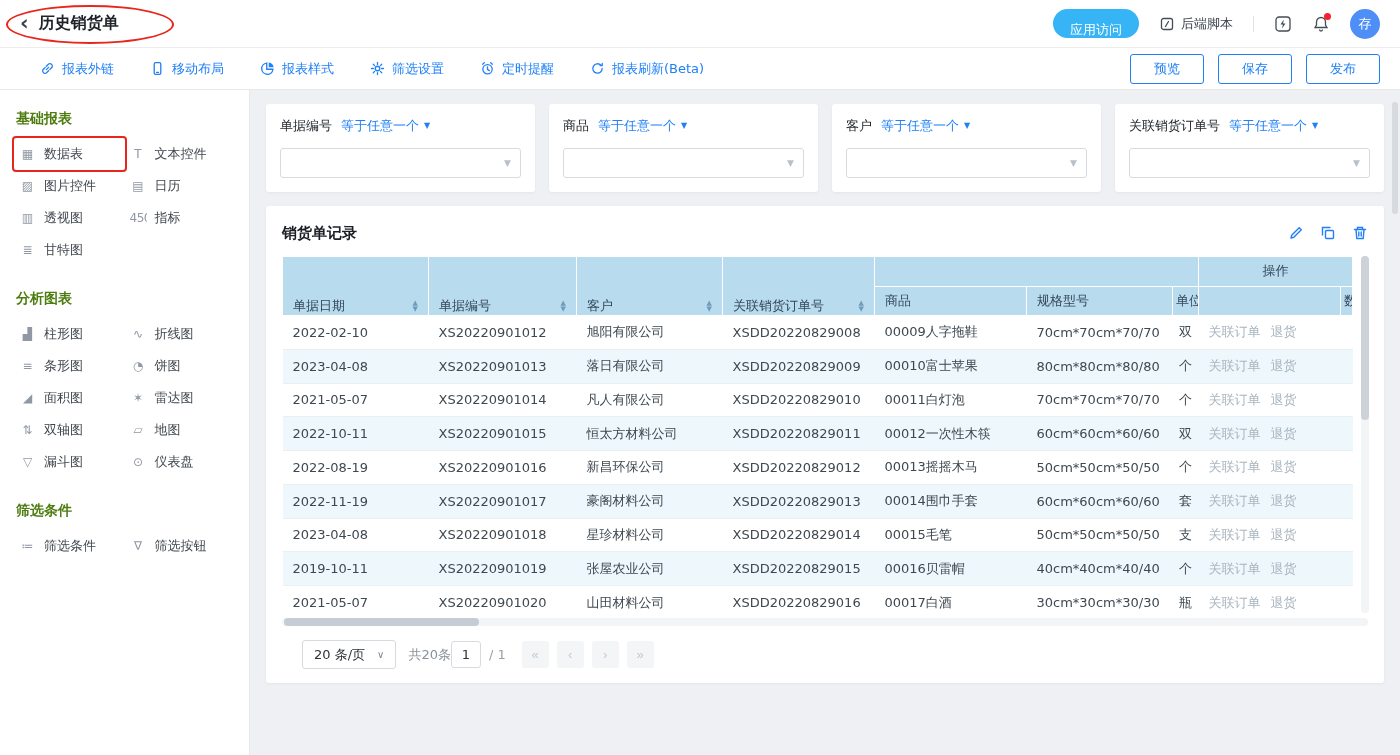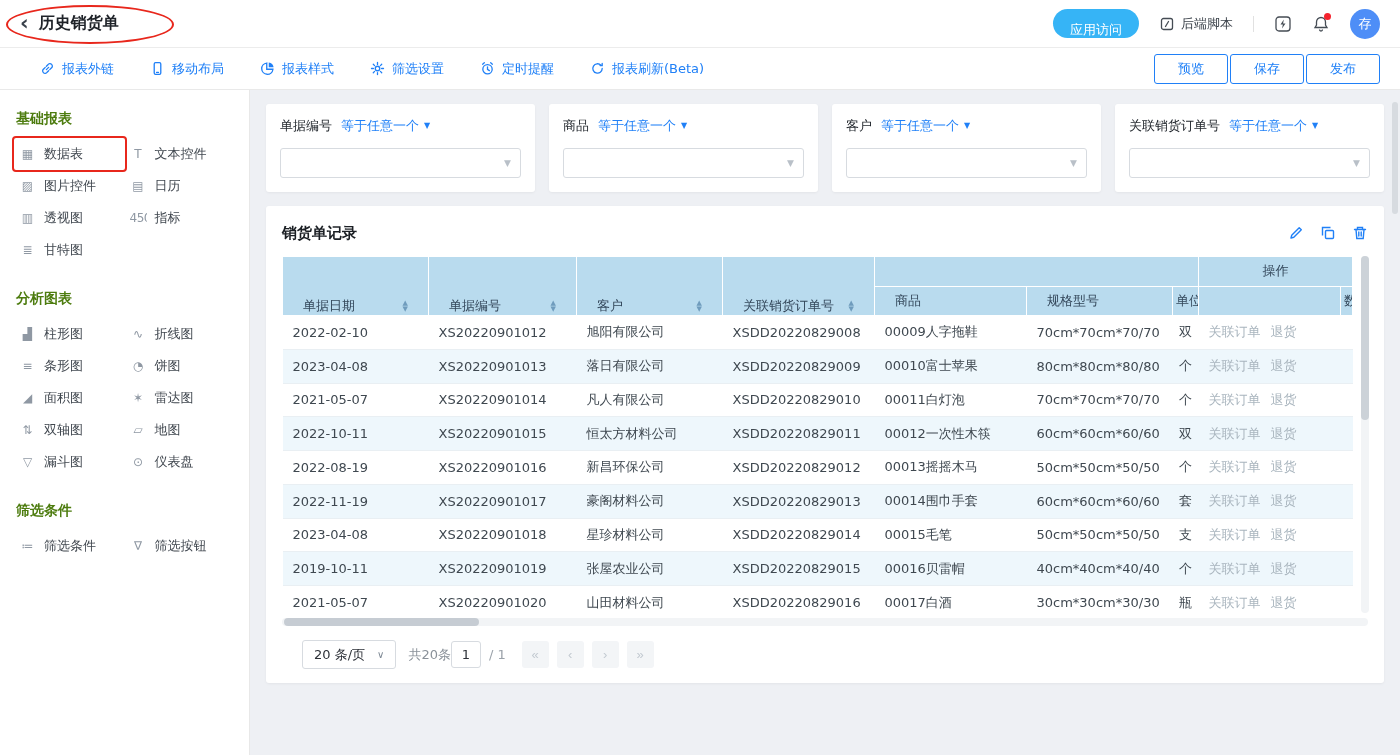--- a/index.html
+++ b/index.html
@@ -19,21 +19,21 @@
   .bell{position:relative;cursor:pointer;display:flex;}
   .bell .dot{position:absolute;top:-2px;right:-1px;width:7px;height:7px;background:#f5222d;border-radius:50%;}
   .avatar{width:30px;height:30px;border-radius:50%;background:#4e8ef7;color:#fff;display:flex;align-items:center;justify-content:center;font-size:13px;cursor:pointer;}
   .iconbox{display:flex;cursor:pointer;}
 
   
   .toolbar{height:42px;background:#fff;display:flex;align-items:center;justify-content:space-between;padding:0 20px 0 40px;border-bottom:1px solid #e9e9e9;position:relative;z-index:2;}
   .tb-left{display:flex;align-items:center;gap:36px;}
   .tb-item{display:flex;align-items:center;gap:7px;color:#2080f7;font-size:13px;cursor:pointer;}
   .tb-icon{display:flex;}
-  .tb-right{display:flex;gap:2px;margin-left:40px;}
+  .tb-right{display:flex;gap:14px;margin-left:40px;}
   .tb-btn{width:74px;height:30px;border:1px solid #2080f7;background:#fff;color:#2080f7;border-radius:3px;font-size:13px;cursor:pointer;}
 
   
   .pagebody{display:flex;height:665px;}
   .sidebar{width:250px;background:#fff;border-right:1px solid #e8e8e8;padding:12px 14px;overflow:hidden;flex:none;}
   .sb-section{margin-bottom:16px;}
   .sb-title{font-size:14px;font-weight:bold;color:#4d7c0f;padding:8px 2px 10px;}
   .sb-items{display:flex;flex-wrap:wrap;}
   .sb-item{width:50%;display:flex;align-items:center;gap:8px;height:32px;padding:0 5px;color:#40474f;cursor:pointer;border-radius:2px;}
   .sb-item.highlighted{outline:2px solid #e8271c;outline-offset:0;}
@@ -56,21 +56,21 @@
 
   
   .table-card{background:#fff;border-radius:3px;margin-top:14px;padding:12px 16px 14px;box-shadow:0 1px 3px rgba(0,0,0,.05);}
   .card-head{display:flex;align-items:center;justify-content:space-between;height:30px;}
   .card-title{font-size:15px;font-weight:bold;color:#1b1f24;}
   .card-icons{display:flex;gap:16px;}
   .card-icons .ci{cursor:pointer;display:flex;}
 
   .tbl-wrap{display:flex;margin-top:8px;gap:8px;}
   table{border-collapse:collapse;table-layout:fixed;width:1070px;flex:none;}
-  thead th{background:#b9dbee;color:#33475a;font-weight:normal;font-size:13px;text-align:left;padding:0 20px;height:26px;border:1px solid rgba(255,255,255,.55);overflow:hidden;white-space:nowrap;}
+  thead th{background:#b9dbee;color:#33475a;font-weight:normal;font-size:13px;text-align:left;padding:0 10px;height:26px;border:1px solid rgba(255,255,255,.55);overflow:hidden;white-space:nowrap;}
   th.th-main{height:52px;}
   .thflex{display:flex;align-items:center;justify-content:space-between;margin-top:40px;}
   .sort{display:inline-flex;flex-direction:column;margin-left:6px;cursor:pointer;}
   .sort i{font-style:normal;font-size:7px;color:#6f9cbd;line-height:6px;}
   th.th-op{text-align:center;}
   th.th-sub{height:26px;}
   th.th-unit,th.th-ov{padding:0 3px;}
   tbody td{height:33px;padding:0 10px;border-bottom:1px solid #e9eff3;color:#3f4850;white-space:nowrap;overflow:hidden;font-size:13px;background:#fff;}
   tr.alt td{background:#eef7fc;}
   td.td-unit{text-align:center;padding:0 2px;}

